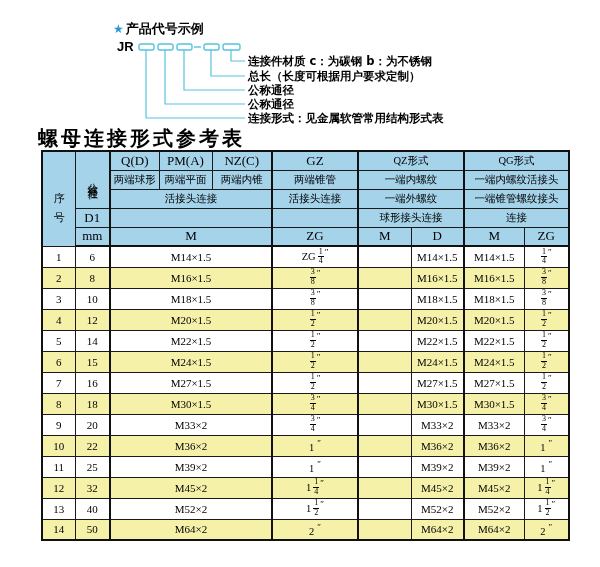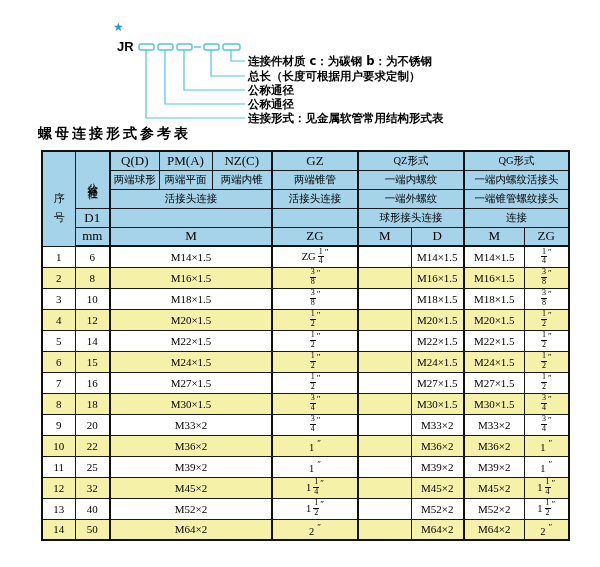--- a/index.html
+++ b/index.html
@@ -10,21 +10,21 @@
   
   #diagram-svg { position:absolute; left:0; top:0; }
   .diag-heading { position:absolute; left:113px; top:20px; font-size:13px; font-weight:bold;
                   display:flex; align-items:center; gap:2px; }
   .diag-heading .star { color:#2a9ad0; font-size:12px; font-weight:normal; }
   .code-prefix { position:absolute; left:117px; top:39px; font-size:13px; font-weight:bold;
                  font-family:"Liberation Sans",sans-serif; }
   .diag-label { position:absolute; left:248px; font-size:11.5px; font-weight:bold; white-space:nowrap; }
 
   
-  .table-title { position:absolute; left:38px; top:125px; font-size:14px; font-weight:bold;
+  .table-title { position:absolute; left:38px; top:125px; font-size:20px; font-weight:bold;
                  font-family:"DejaVu Serif","Liberation Serif",serif; letter-spacing:3px;text-align:right; }
 
   
   table { position:absolute; left:41px; top:150px; width:527px;
           border-collapse:collapse; table-layout:fixed;
           font-family:"Liberation Serif","DejaVu Serif",serif; }
   th, td { border:1px solid #1a1a1a; text-align:center; vertical-align:middle;
            overflow:hidden; white-space:nowrap; }
   table { border:2px solid #111; }
   thead th { background:#a5d3ea; font-weight:normal; font-size:10.5px; height:19px; padding:0 1px; }
@@ -48,20 +48,21 @@
   .inch { font-size:9px; vertical-align:4px; margin-left:1px; }
   .pre, .intpart { margin-right:2px; font-size:10.5px; vertical-align:middle; }
 </style>
 </head>
 <body>
 
 <div id="page">
 
   <div class="diag-heading">
     <span class="star">★</span>
+    <span>产品代号示例</span>
   </div>
   <div class="code-prefix">JR</div>
 
   <svg id="diagram-svg" width="600" height="145" viewBox="0 0 600 145">
     <g stroke="#55c3de" stroke-width="1.4" fill="#ffffff">
       <rect x="139" y="44" width="15" height="6" rx="2"></rect>
       <rect x="158" y="44" width="15" height="6" rx="2"></rect>
       <rect x="177" y="44" width="15" height="6" rx="2"></rect>
       <line x1="194" y1="47" x2="201" y2="47"></line>
       <rect x="204" y="44" width="15" height="6" rx="2"></rect>

